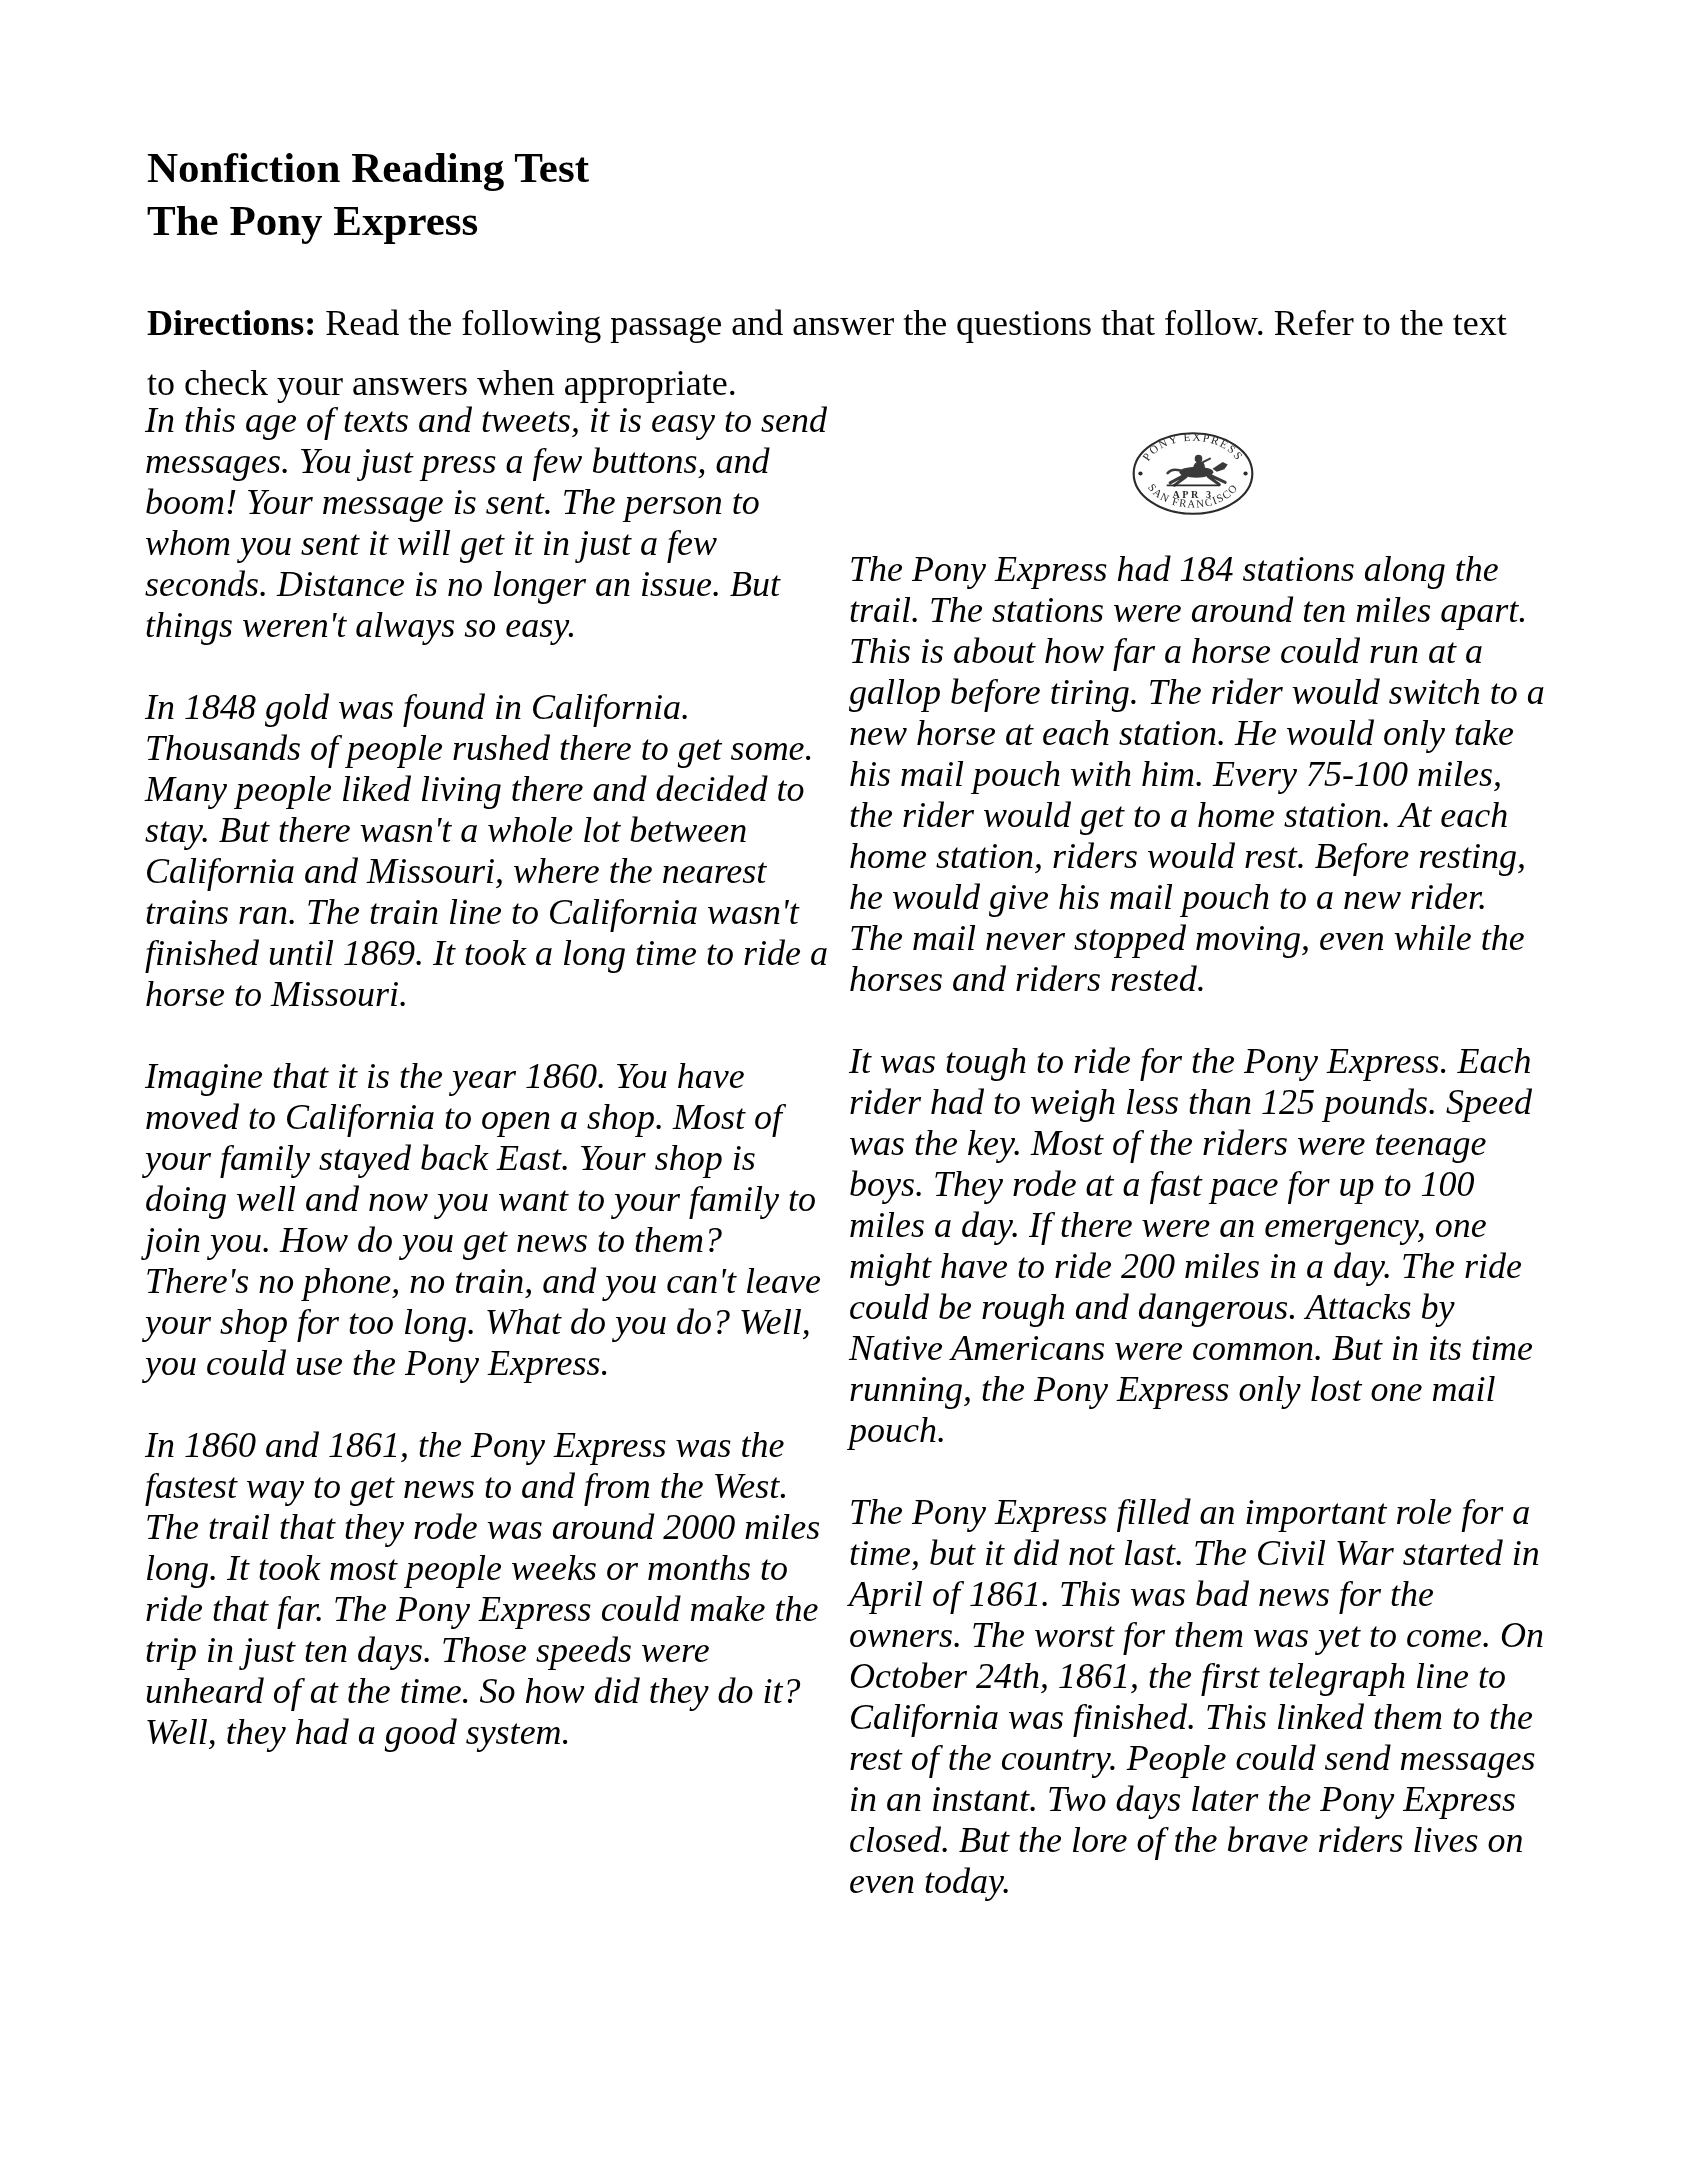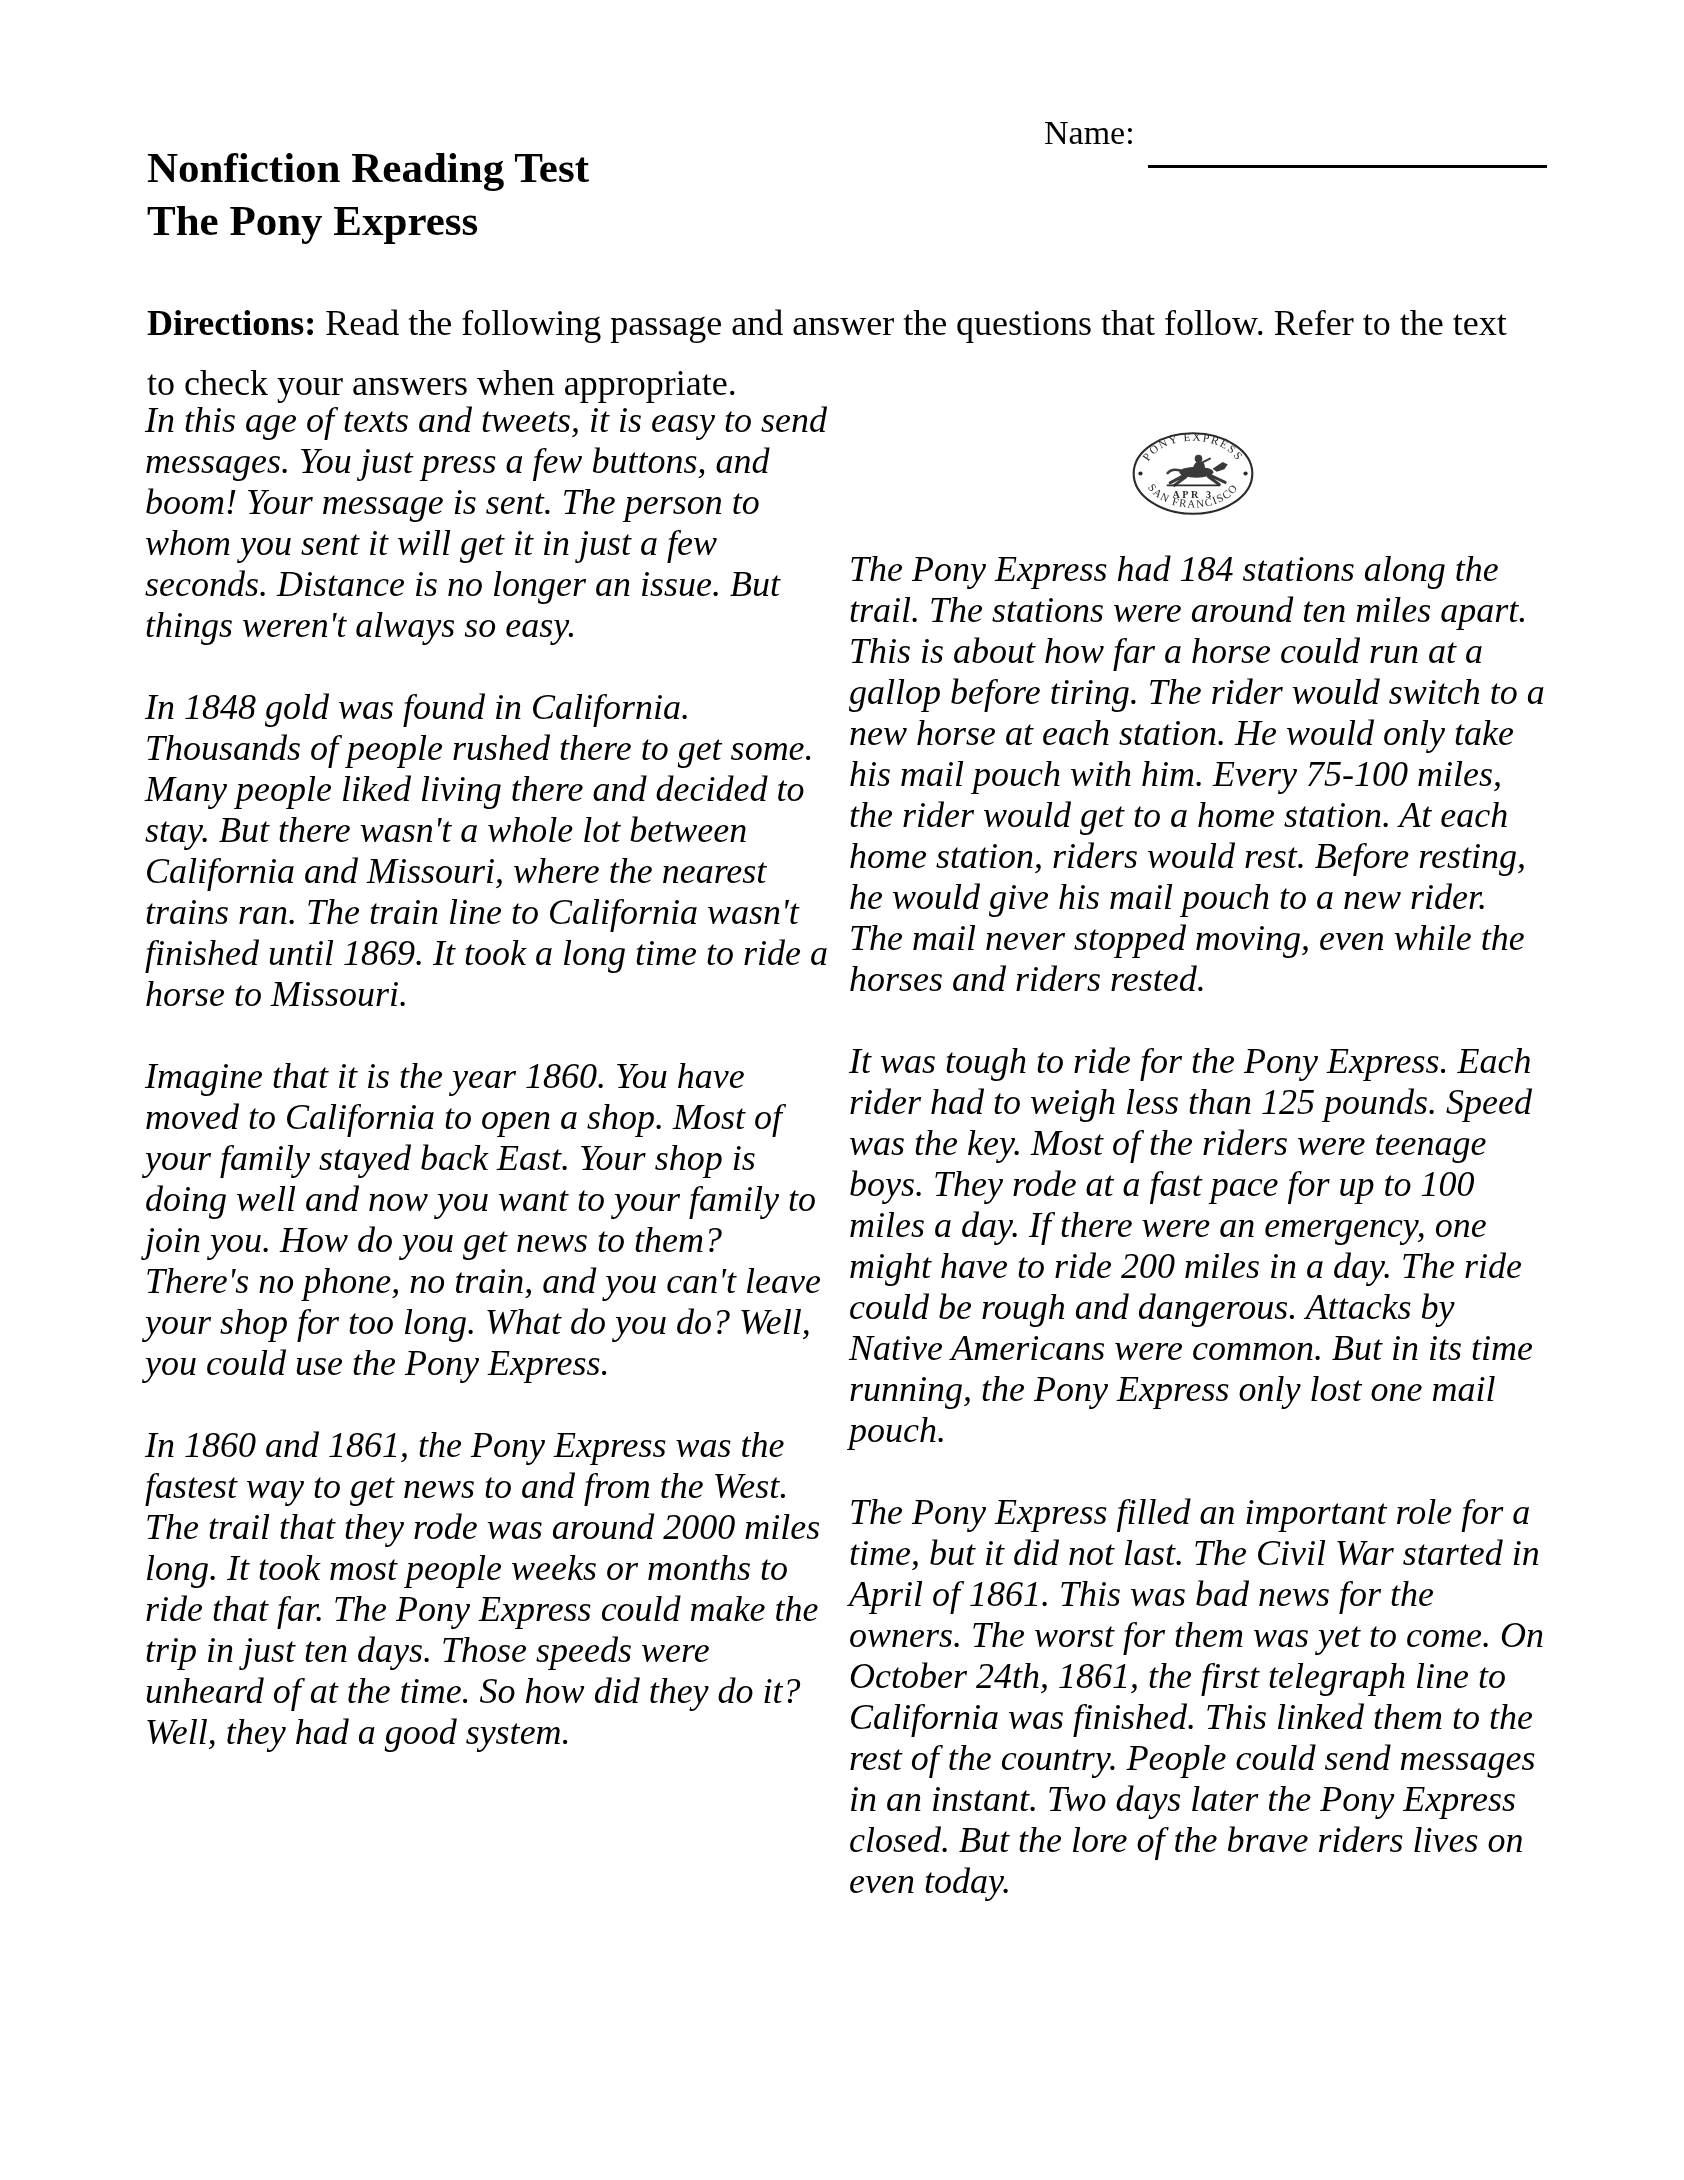--- a/index.html
+++ b/index.html
@@ -71,23 +71,20 @@
   .stamp text, .stamp textPath {
     font-family: "Liberation Serif", "DejaVu Serif", serif;
     fill: #2b2b2b;
   }
 </style>
 </head>
 <body>
 
 <div class="page">
 
-  <div class="name-row">
-    <span>Name:</span><span class="name-blank"></span>
-  </div>
 
   <div class="doc-title">
     <div>Nonfiction Reading Test</div>
     <div>The Pony Express</div>
   </div>
 
   <div class="directions">
     <b>Directions:</b><span> Read the following passage and answer the questions that follow. Refer to the text to check your answers when appropriate.</span>
   </div>
 

